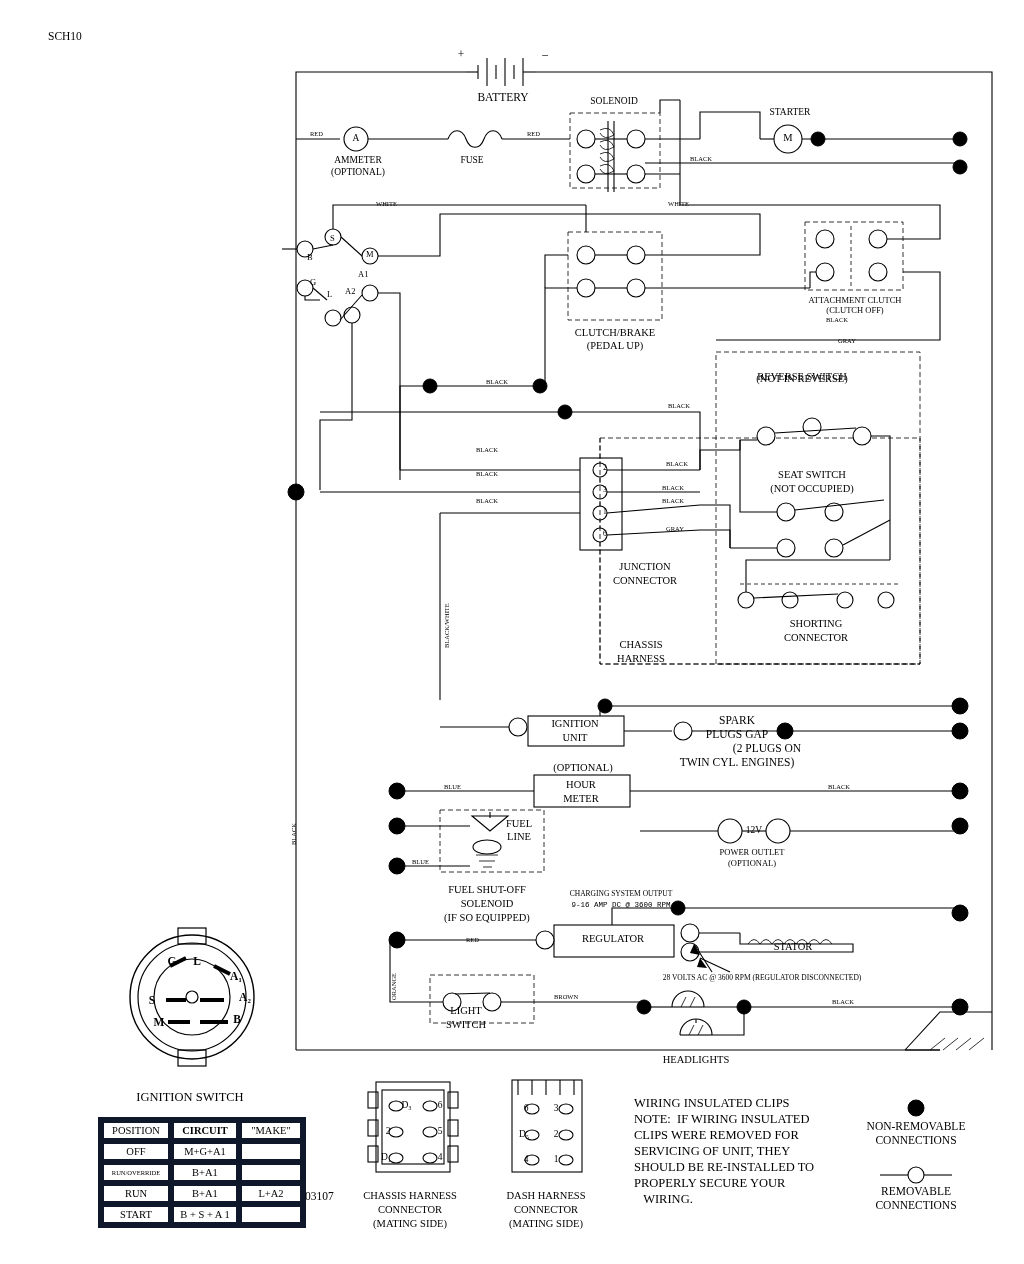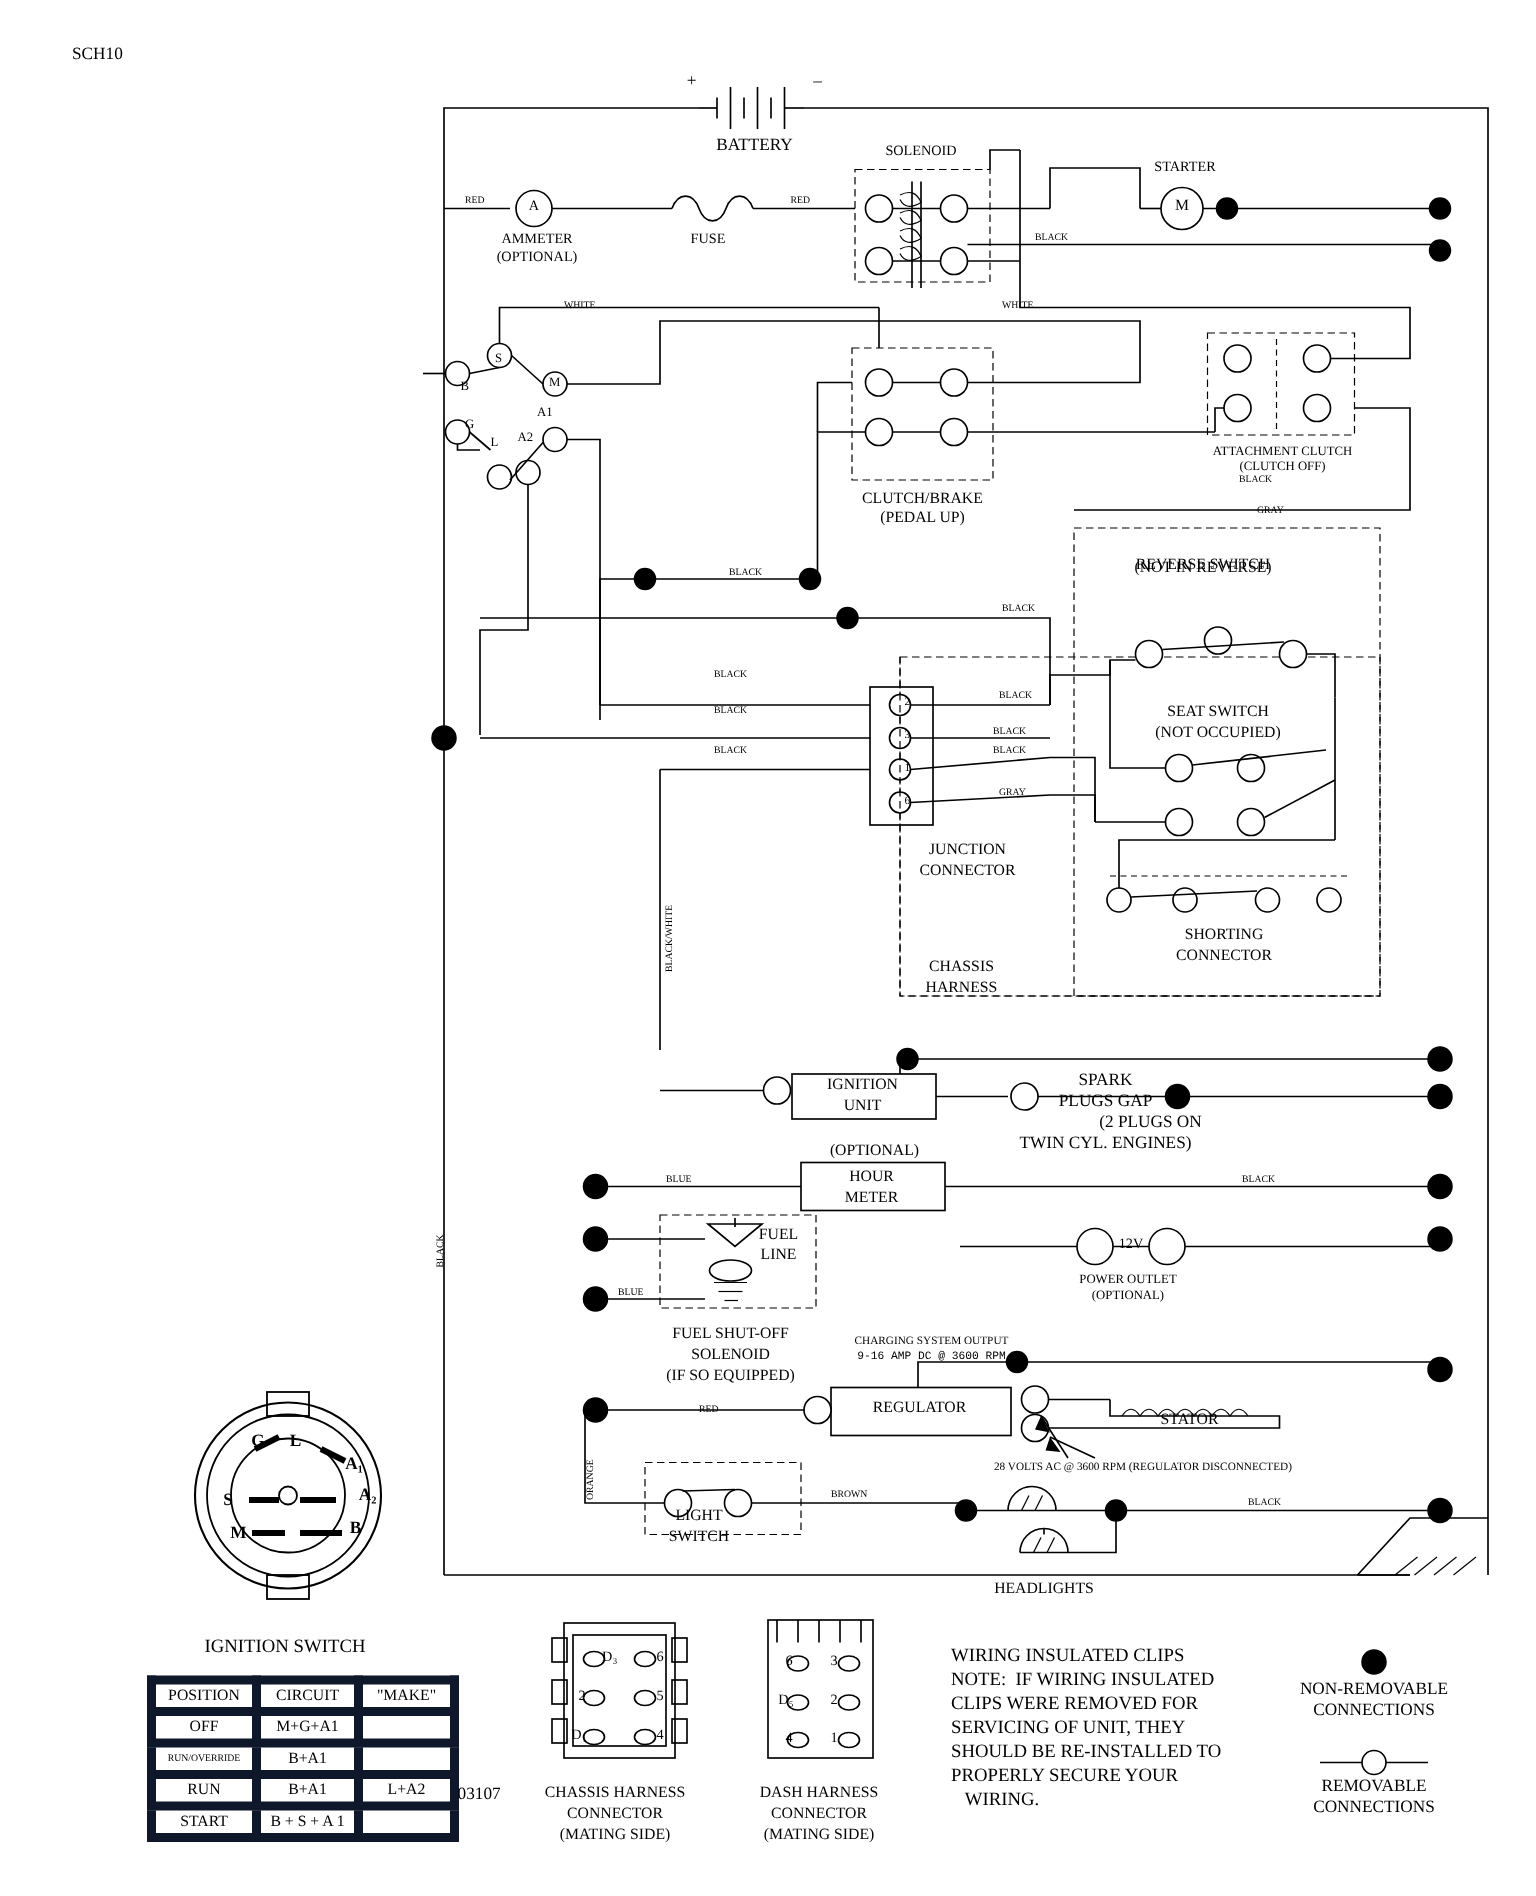--- a/index.html
+++ b/index.html
@@ -53,21 +53,21 @@
     font-size: 10.5px;
   }
   table.igntbl td {
     border: 6px solid #0f172a;
     padding: 1px 4px;
     text-align: center;
     height: 13px;
   }
   table.igntbl td.narrow { font-size: 6.5px; }
   table.igntbl td.c1 { width: 56px; }
-  table.igntbl td.c2 { width: 54px; }
+  table.igntbl td.c2 { width: 54px; font-weight: bold; }
   table.igntbl td.c3 { width: 50px; }
 </style>
 </head>
 <body>
 
 <div id="page">
 
   <svg id="svgroot" viewBox="0 0 1024 1264">
     <defs>
       <style>

